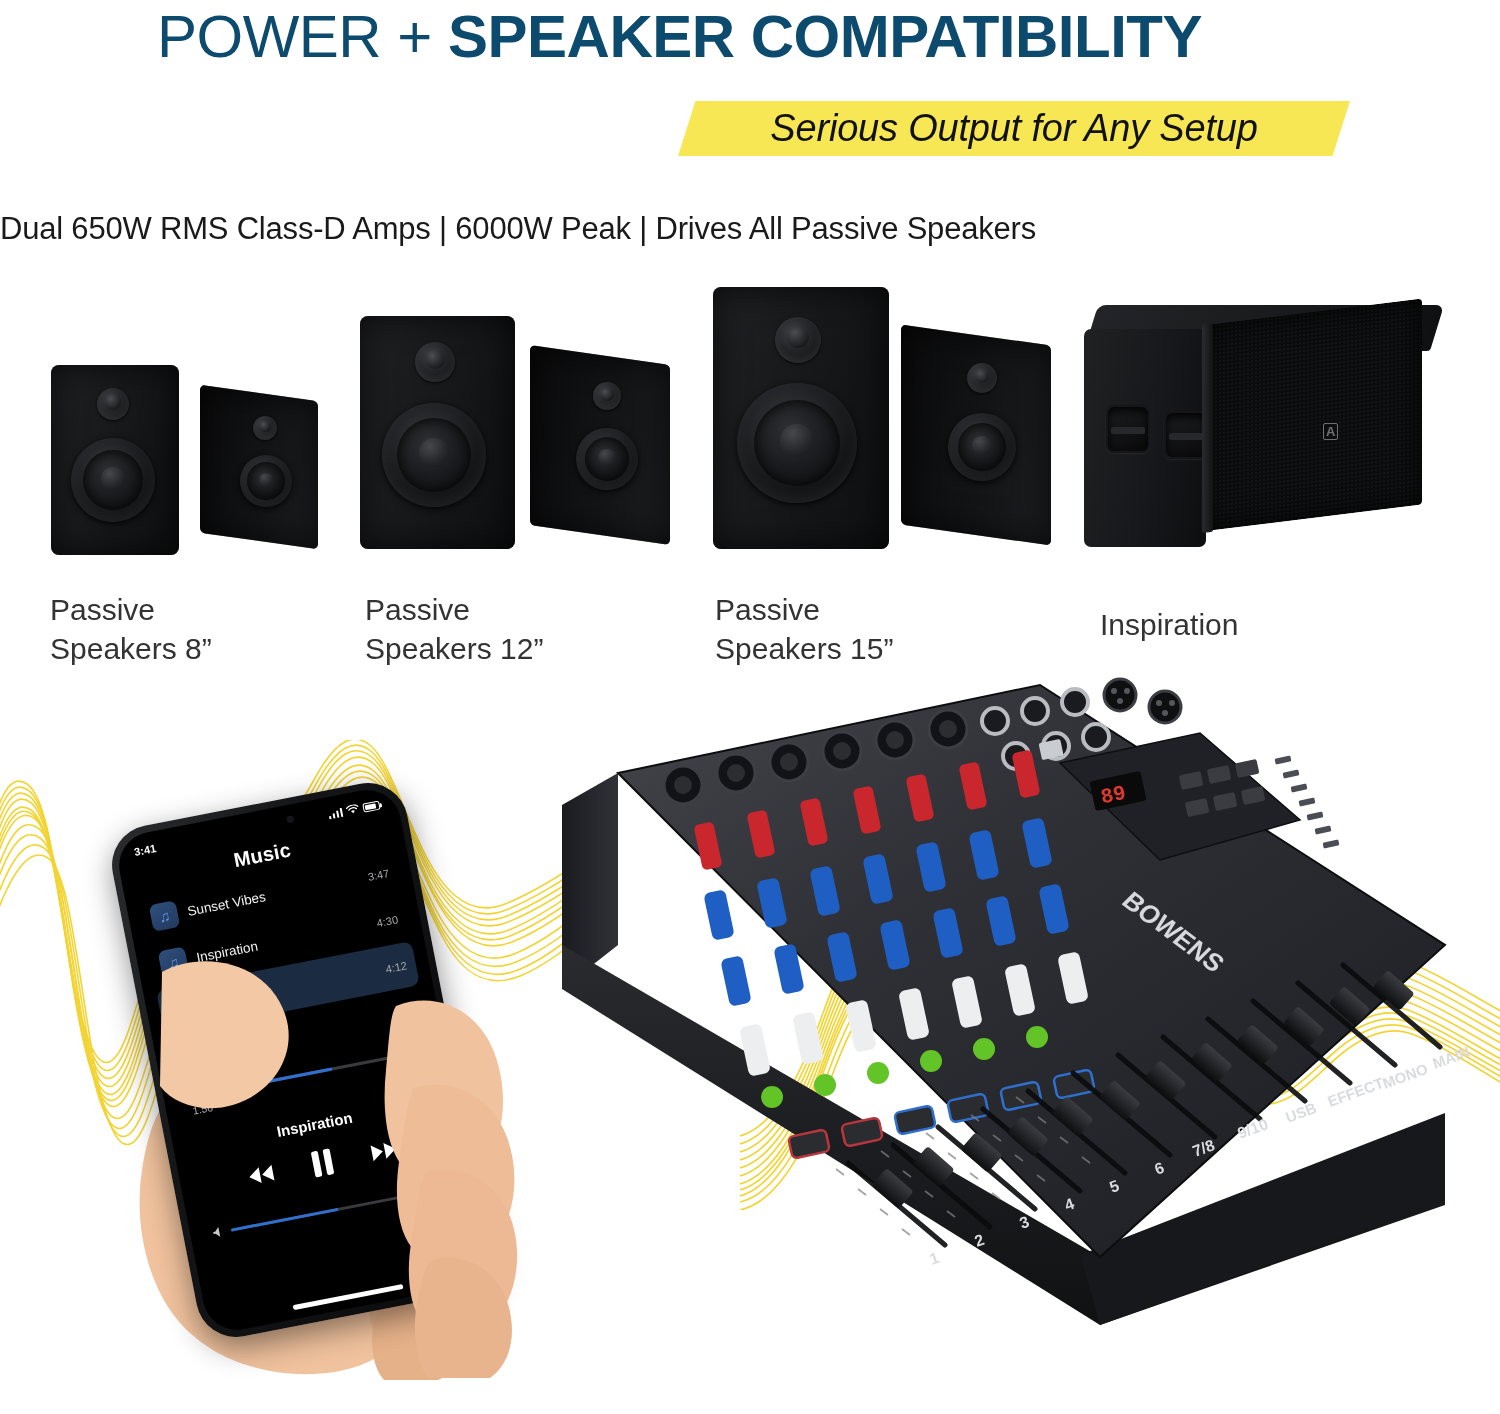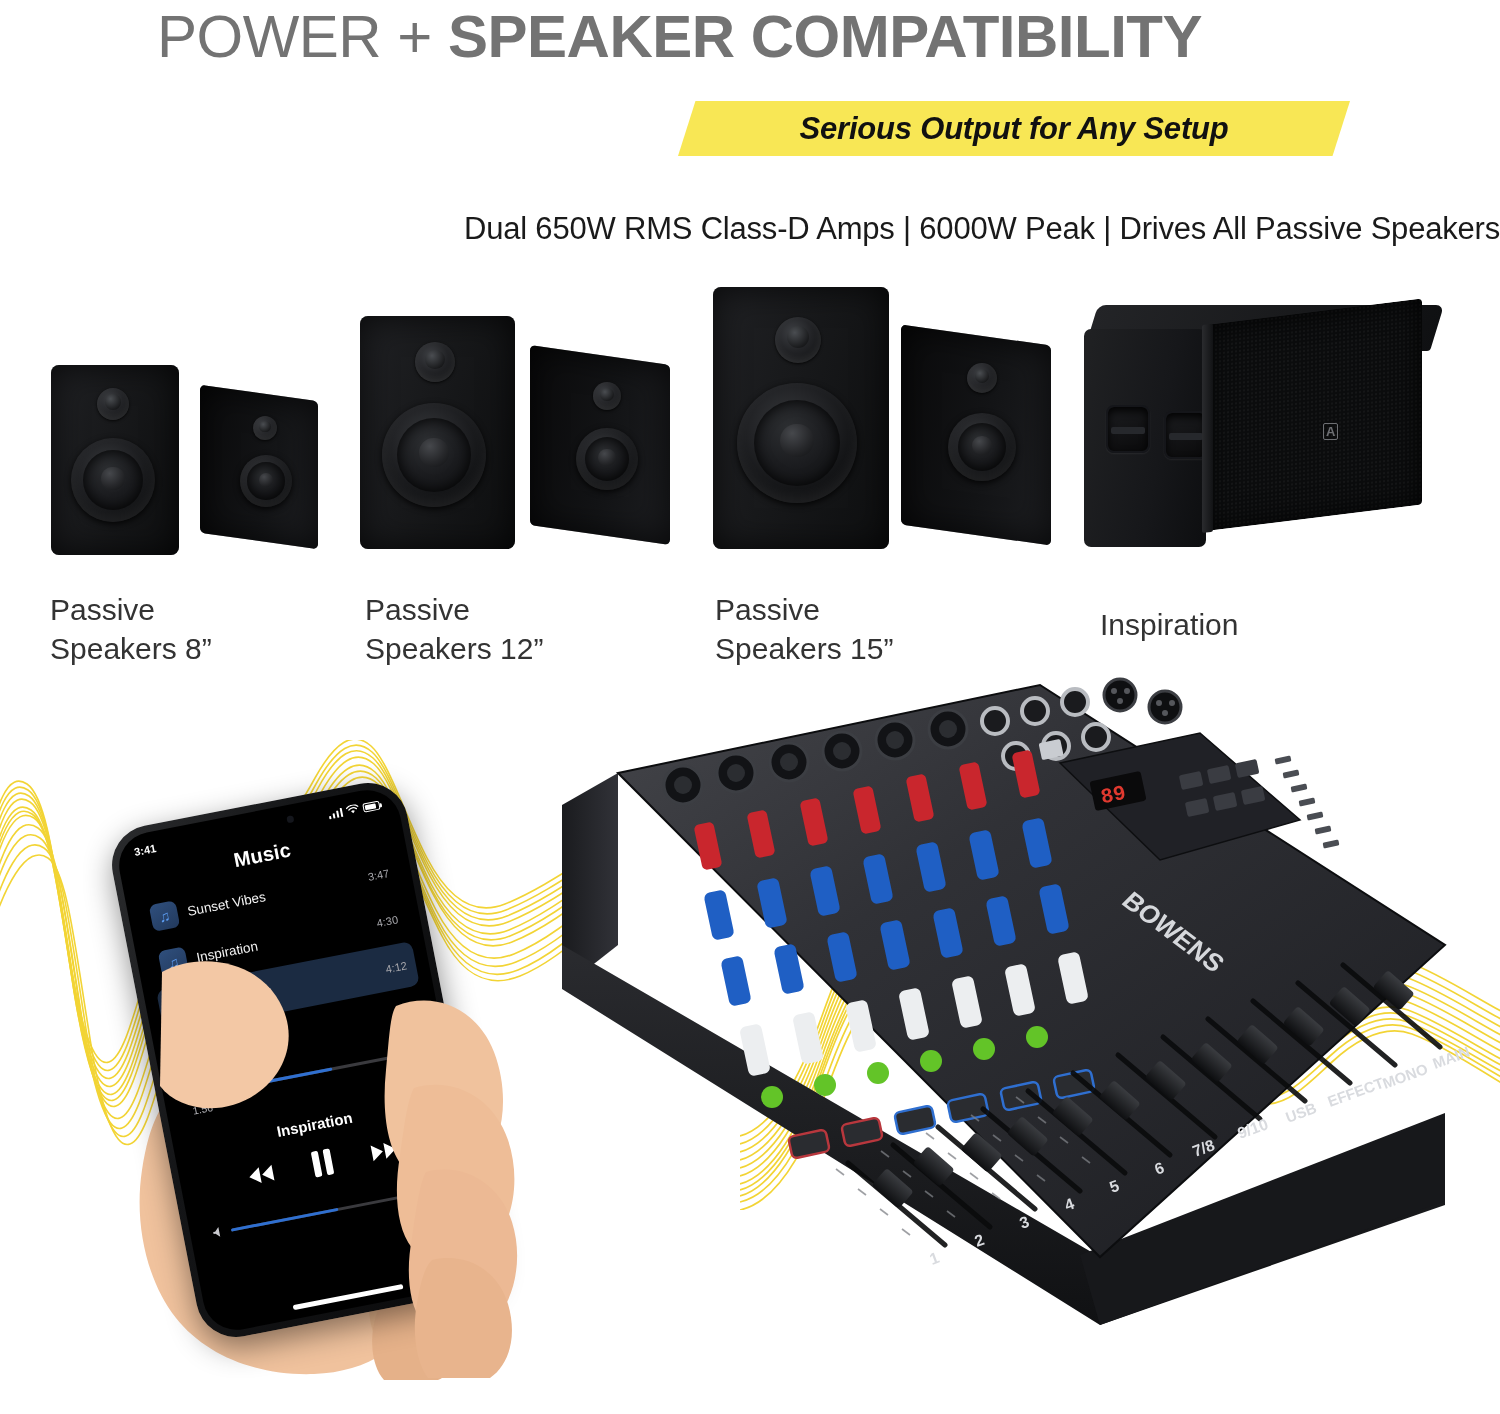--- a/index.html
+++ b/index.html
@@ -9,44 +9,44 @@
     font-family: "Liberation Sans", sans-serif;
     overflow: hidden;
   }
   #stage { position: relative; width: 1500px; height: 1414px; background: #fff; }
 
   
   .title {
     position: absolute; left: 0; top: 2px; width: 1359px;
     text-align: center;
     font-size: 60px; line-height: 70px; letter-spacing: -0.5px;
-    color: #737373; white-space: nowrap;
+    color: #0c4a6e; white-space: nowrap;
   }
   .title .light { font-weight: 300; }
   .title .bold  { font-weight: 700; }
 
   .banner-wrap {
     position: absolute; left: 678px; top: 101px;
     width: 672px; height: 55px;
   }
   .banner-shape {
     position: absolute; inset: 0;
     background: #F8E755;
     clip-path: polygon(2.6% 0%, 100% 0%, 97.4% 100%, 0% 100%);
   }
   .banner-text {
     position: absolute; inset: 0;
     display: flex; align-items: center; justify-content: center;
-    font-size: 31px; font-weight: 700; font-style: italic;
+    font-size: 38px; font-weight: 400; font-style: italic;
     color: #111; letter-spacing: -0.2px; white-space: nowrap; text-align: right;
   }
 
   .subtitle {
     position: absolute; left: 0; top: 211px; width: 1500px;
-    text-align: right; font-size: 31px; font-weight: 400;
+    text-align: left; font-size: 31px; font-weight: 400;
     color: #1a1a1a; letter-spacing: -0.2px; white-space: nowrap;
   }
 
   
   .sp-label {
     position: absolute; text-align: left;
     font-size: 30px; line-height: 39px; color: #333; font-weight: 400;
     white-space: pre-line;
   }
 

